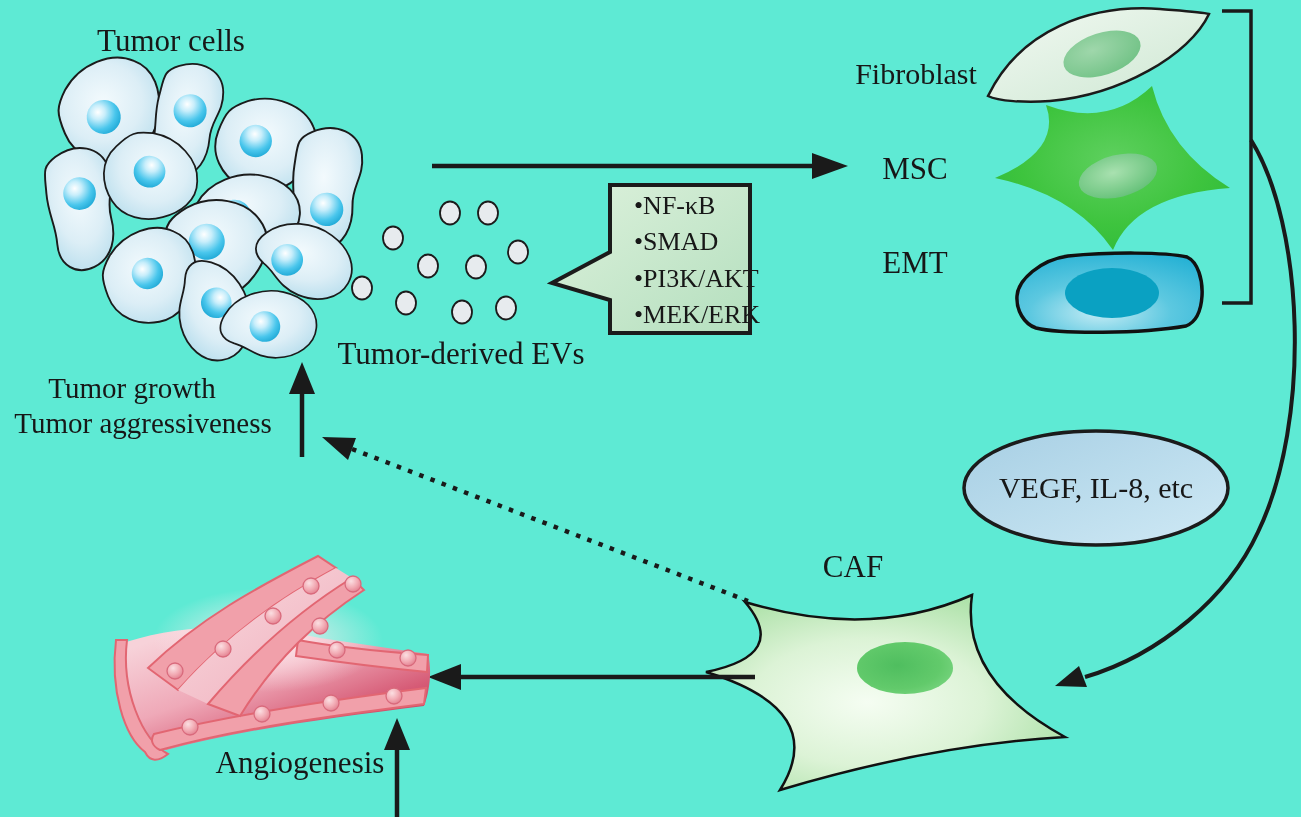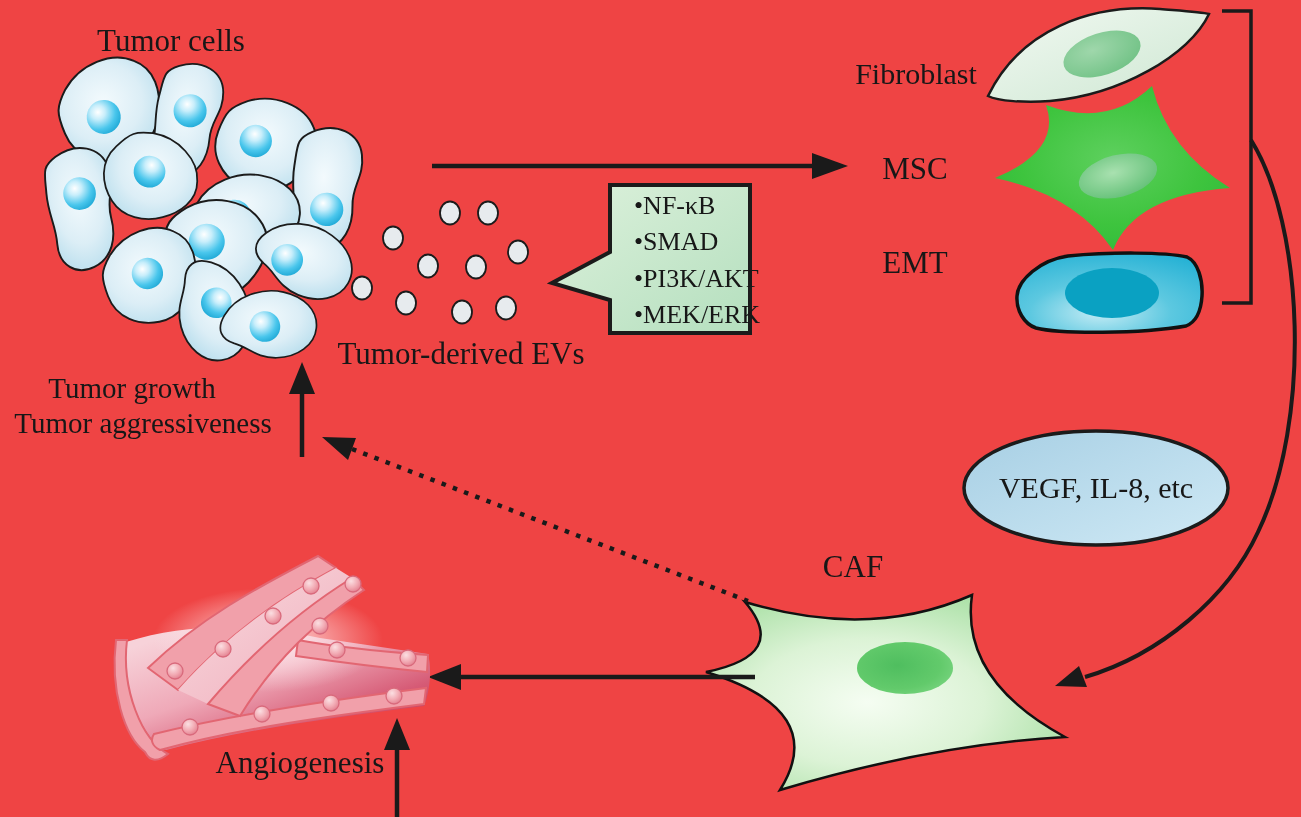--- a/index.html
+++ b/index.html
@@ -1,16 +1,16 @@
 <!DOCTYPE html>
 <html><head>
 <meta charset="utf-8">
 <style>
   html,body{margin:0;padding:0;background:#ffffff;}
-  .stage{position:relative;width:1301px;height:817px;background:#ef4444;overflow:hidden;
+  .stage{position:relative;width:1301px;height:817px;background:#5eead4;overflow:hidden;
          font-family:"Liberation Serif","DejaVu Serif",serif;}
   svg{display:block;}
   .lbl{fill:#171717;font-family:"Liberation Serif","DejaVu Serif",serif;}
   .cellbody{fill:url(#gCell);stroke:#1b1b1b;stroke-width:2px;}
   .nuc{fill:url(#gNuc);}
   .ev{fill:#e7ebee;stroke:#1b1b1b;stroke-width:1.8px;}
   .wall{fill:#f1a0aa;stroke:#e26672;stroke-width:2px;}
   .bump{fill:url(#gBump);stroke:#d96a7c;stroke-width:1.3px;}
   .blackline{stroke:#1a1a1a;fill:none;}
   .ah{fill:#1a1a1a;stroke:none;}

